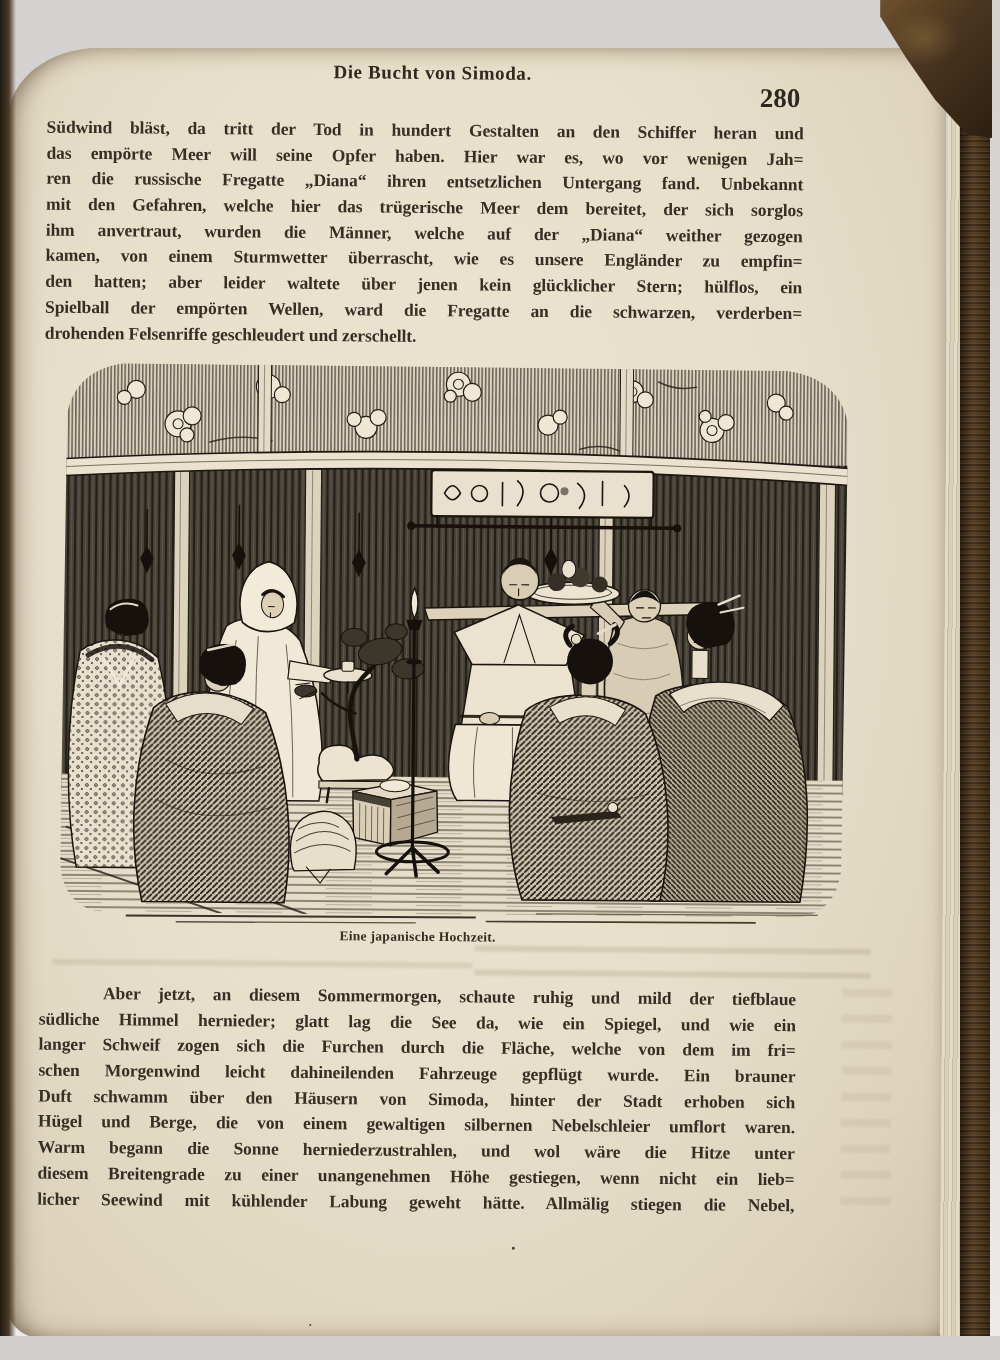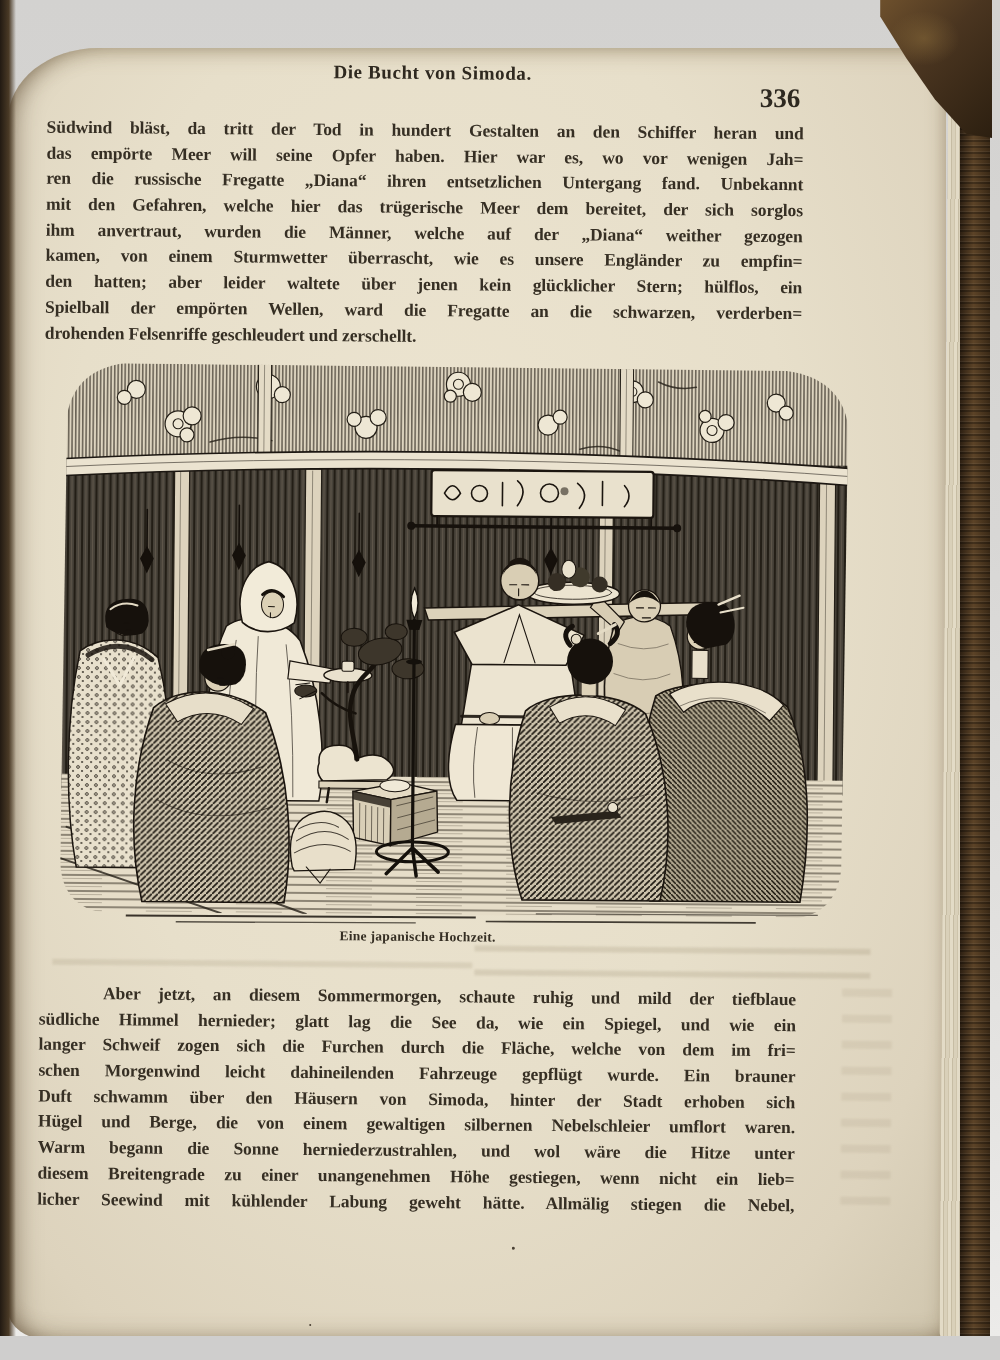--- a/index.html
+++ b/index.html
@@ -59,21 +59,21 @@
 
 <div class="scene">
   <div class="page"></div>
   <div class="stack"></div>
   <div class="binding"></div>
   <div class="torn"></div>
   <div class="gutter"></div>
 
   <div class="content">
     <div class="title">Die Bucht von Simoda.</div>
-    <div class="pagenum">336</div>
+    <div class="pagenum">280</div>
 
     <div class="para" id="para1">
       <div class="ln">Südwind bläst, da tritt der Tod in hundert Gestalten an den Schiffer heran und</div>
       <div class="ln">das empörte Meer will seine Opfer haben.  Hier war es, wo vor wenigen Jah=</div>
       <div class="ln">ren die russische Fregatte „Diana“ ihren entsetzlichen Untergang fand.  Unbekannt</div>
       <div class="ln">mit den Gefahren, welche hier das trügerische Meer dem bereitet, der sich sorglos</div>
       <div class="ln">ihm anvertraut, wurden die Männer, welche auf der „Diana“ weither gezogen</div>
       <div class="ln">kamen, von einem Sturmwetter überrascht, wie es unsere Engländer zu empfin=</div>
       <div class="ln">den hatten; aber leider waltete über jenen kein glücklicher Stern; hülflos, ein</div>
       <div class="ln">Spielball der empörten Wellen, ward die Fregatte an die schwarzen, verderben=</div>

